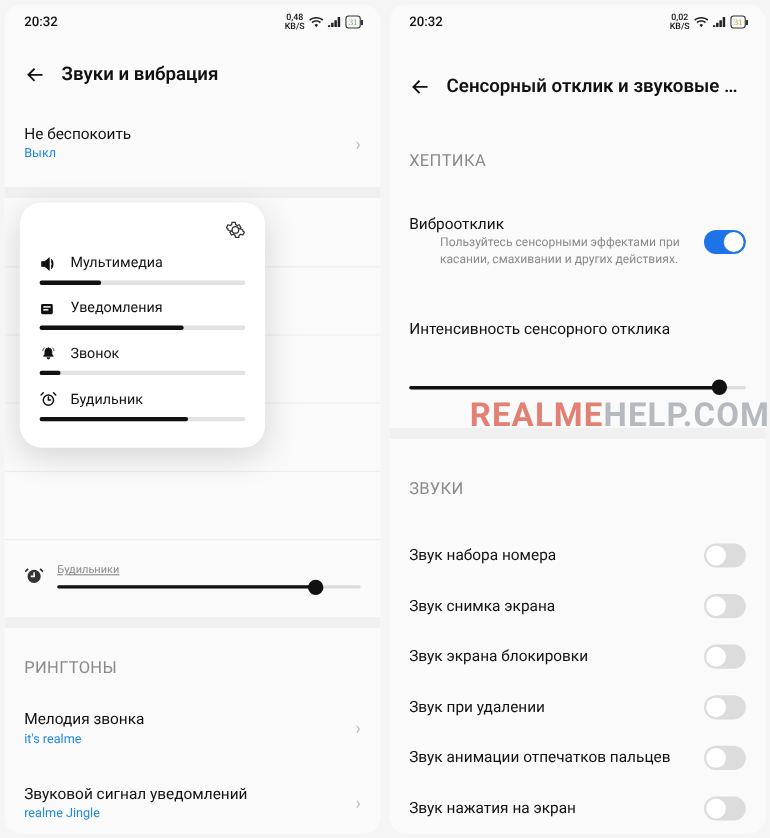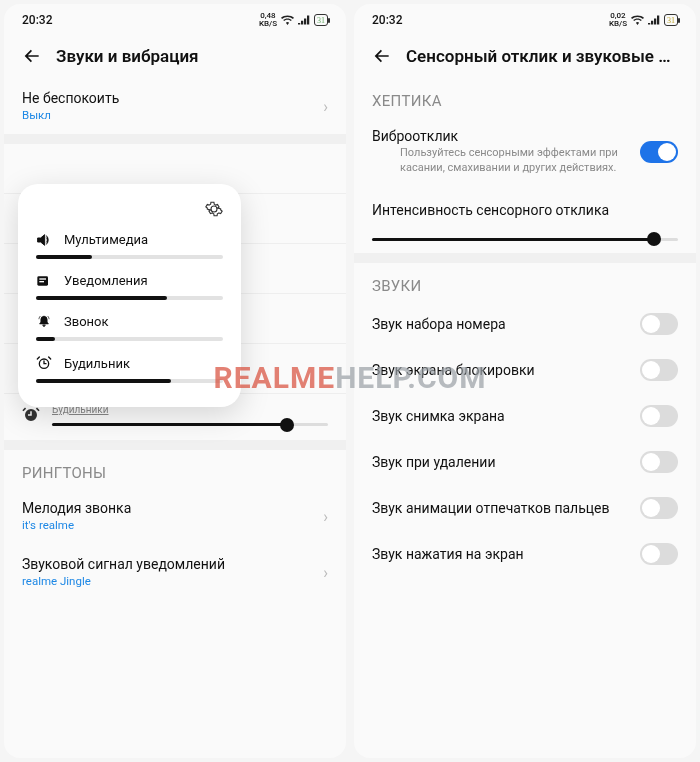--- a/index.html
+++ b/index.html
@@ -14,20 +14,21 @@
     position: relative;
   }
   .phone {
     flex: 1;
     background: #fafafa;
     border-radius: 16px;
     overflow: hidden;
     display: flex;
     flex-direction: column;
     position: relative;
+    justify-content: space-between;
   }
   .statusbar {
     display: flex;
     align-items: center;
     justify-content: space-between;
     padding: 8px 18px 4px;
     font-size: 12px;
     font-weight: 500;
     color: #111;
   }
@@ -124,21 +125,21 @@
   .vol-icon { width:18px; display:inline-block;}
   .vol-track { height:4px; background:#e2e2e2; border-radius:2px; position:relative;}
   .vol-fill { height:4px; background:#111; border-radius:2px;}
   
   .ghost-row { height:50px; border-bottom:1px solid #eee;}
   
   .watermark {
     position:absolute;
     top: 360px;
     left: 0; right:0;
-    text-align:center;
+    text-align:right;
     font-size: 30px;
     font-weight: 700;
     letter-spacing: 1px;
     pointer-events:none;
     z-index: 20;
     opacity: .7;
   }
   .watermark .r { color:#d84d3a;}
   .watermark .g { color:#9aa0a6;}
   .battery {
@@ -363,27 +364,27 @@
 
   <div id="sound-rows">
       <div class="row">
         <div class="row-left">
           <div class="row-title">Звук набора номера</div>
         </div>
         <div class="toggle off"></div>
       </div>
       <div class="row">
         <div class="row-left">
+          <div class="row-title">Звук снимка экрана</div>
+        </div>
+        <div class="toggle off"></div>
+      </div>
+      <div class="row">
+        <div class="row-left">
           <div class="row-title">Звук экрана блокировки</div>
-        </div>
-        <div class="toggle off"></div>
-      </div>
-      <div class="row">
-        <div class="row-left">
-          <div class="row-title">Звук снимка экрана</div>
         </div>
         <div class="toggle off"></div>
       </div>
       <div class="row">
         <div class="row-left">
           <div class="row-title">Звук при удалении</div>
         </div>
         <div class="toggle off"></div>
       </div>
       <div class="row">

